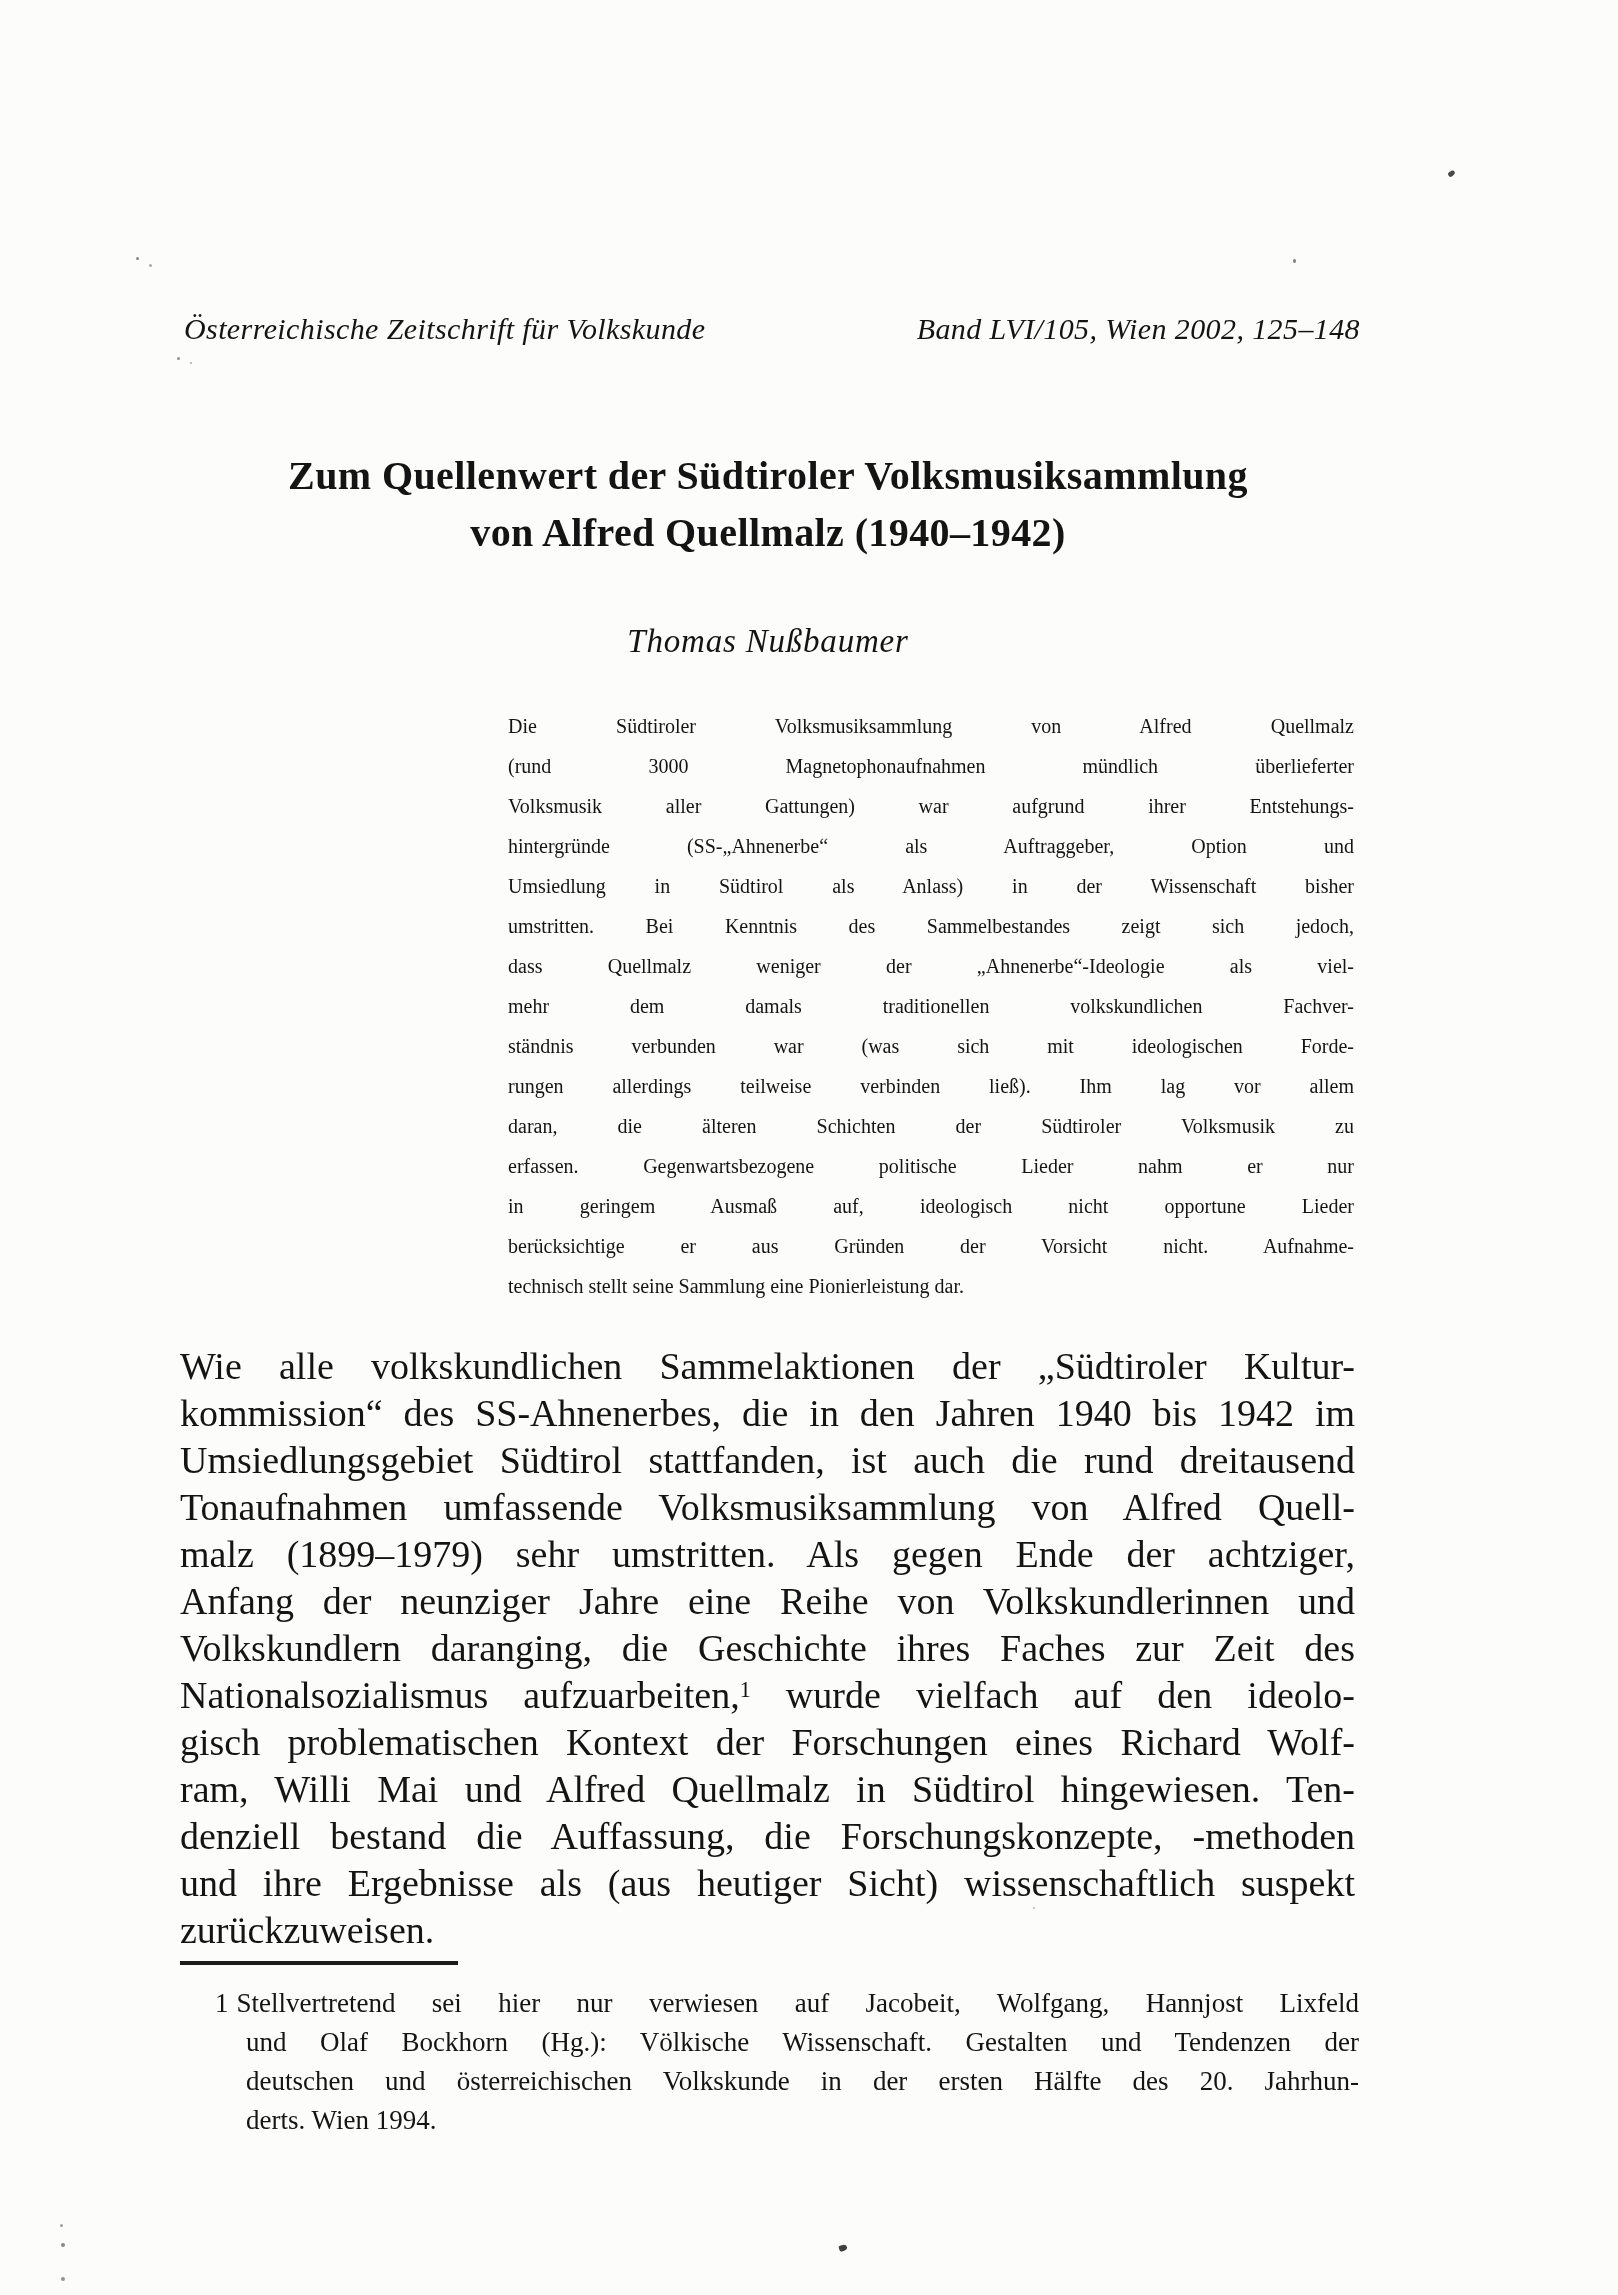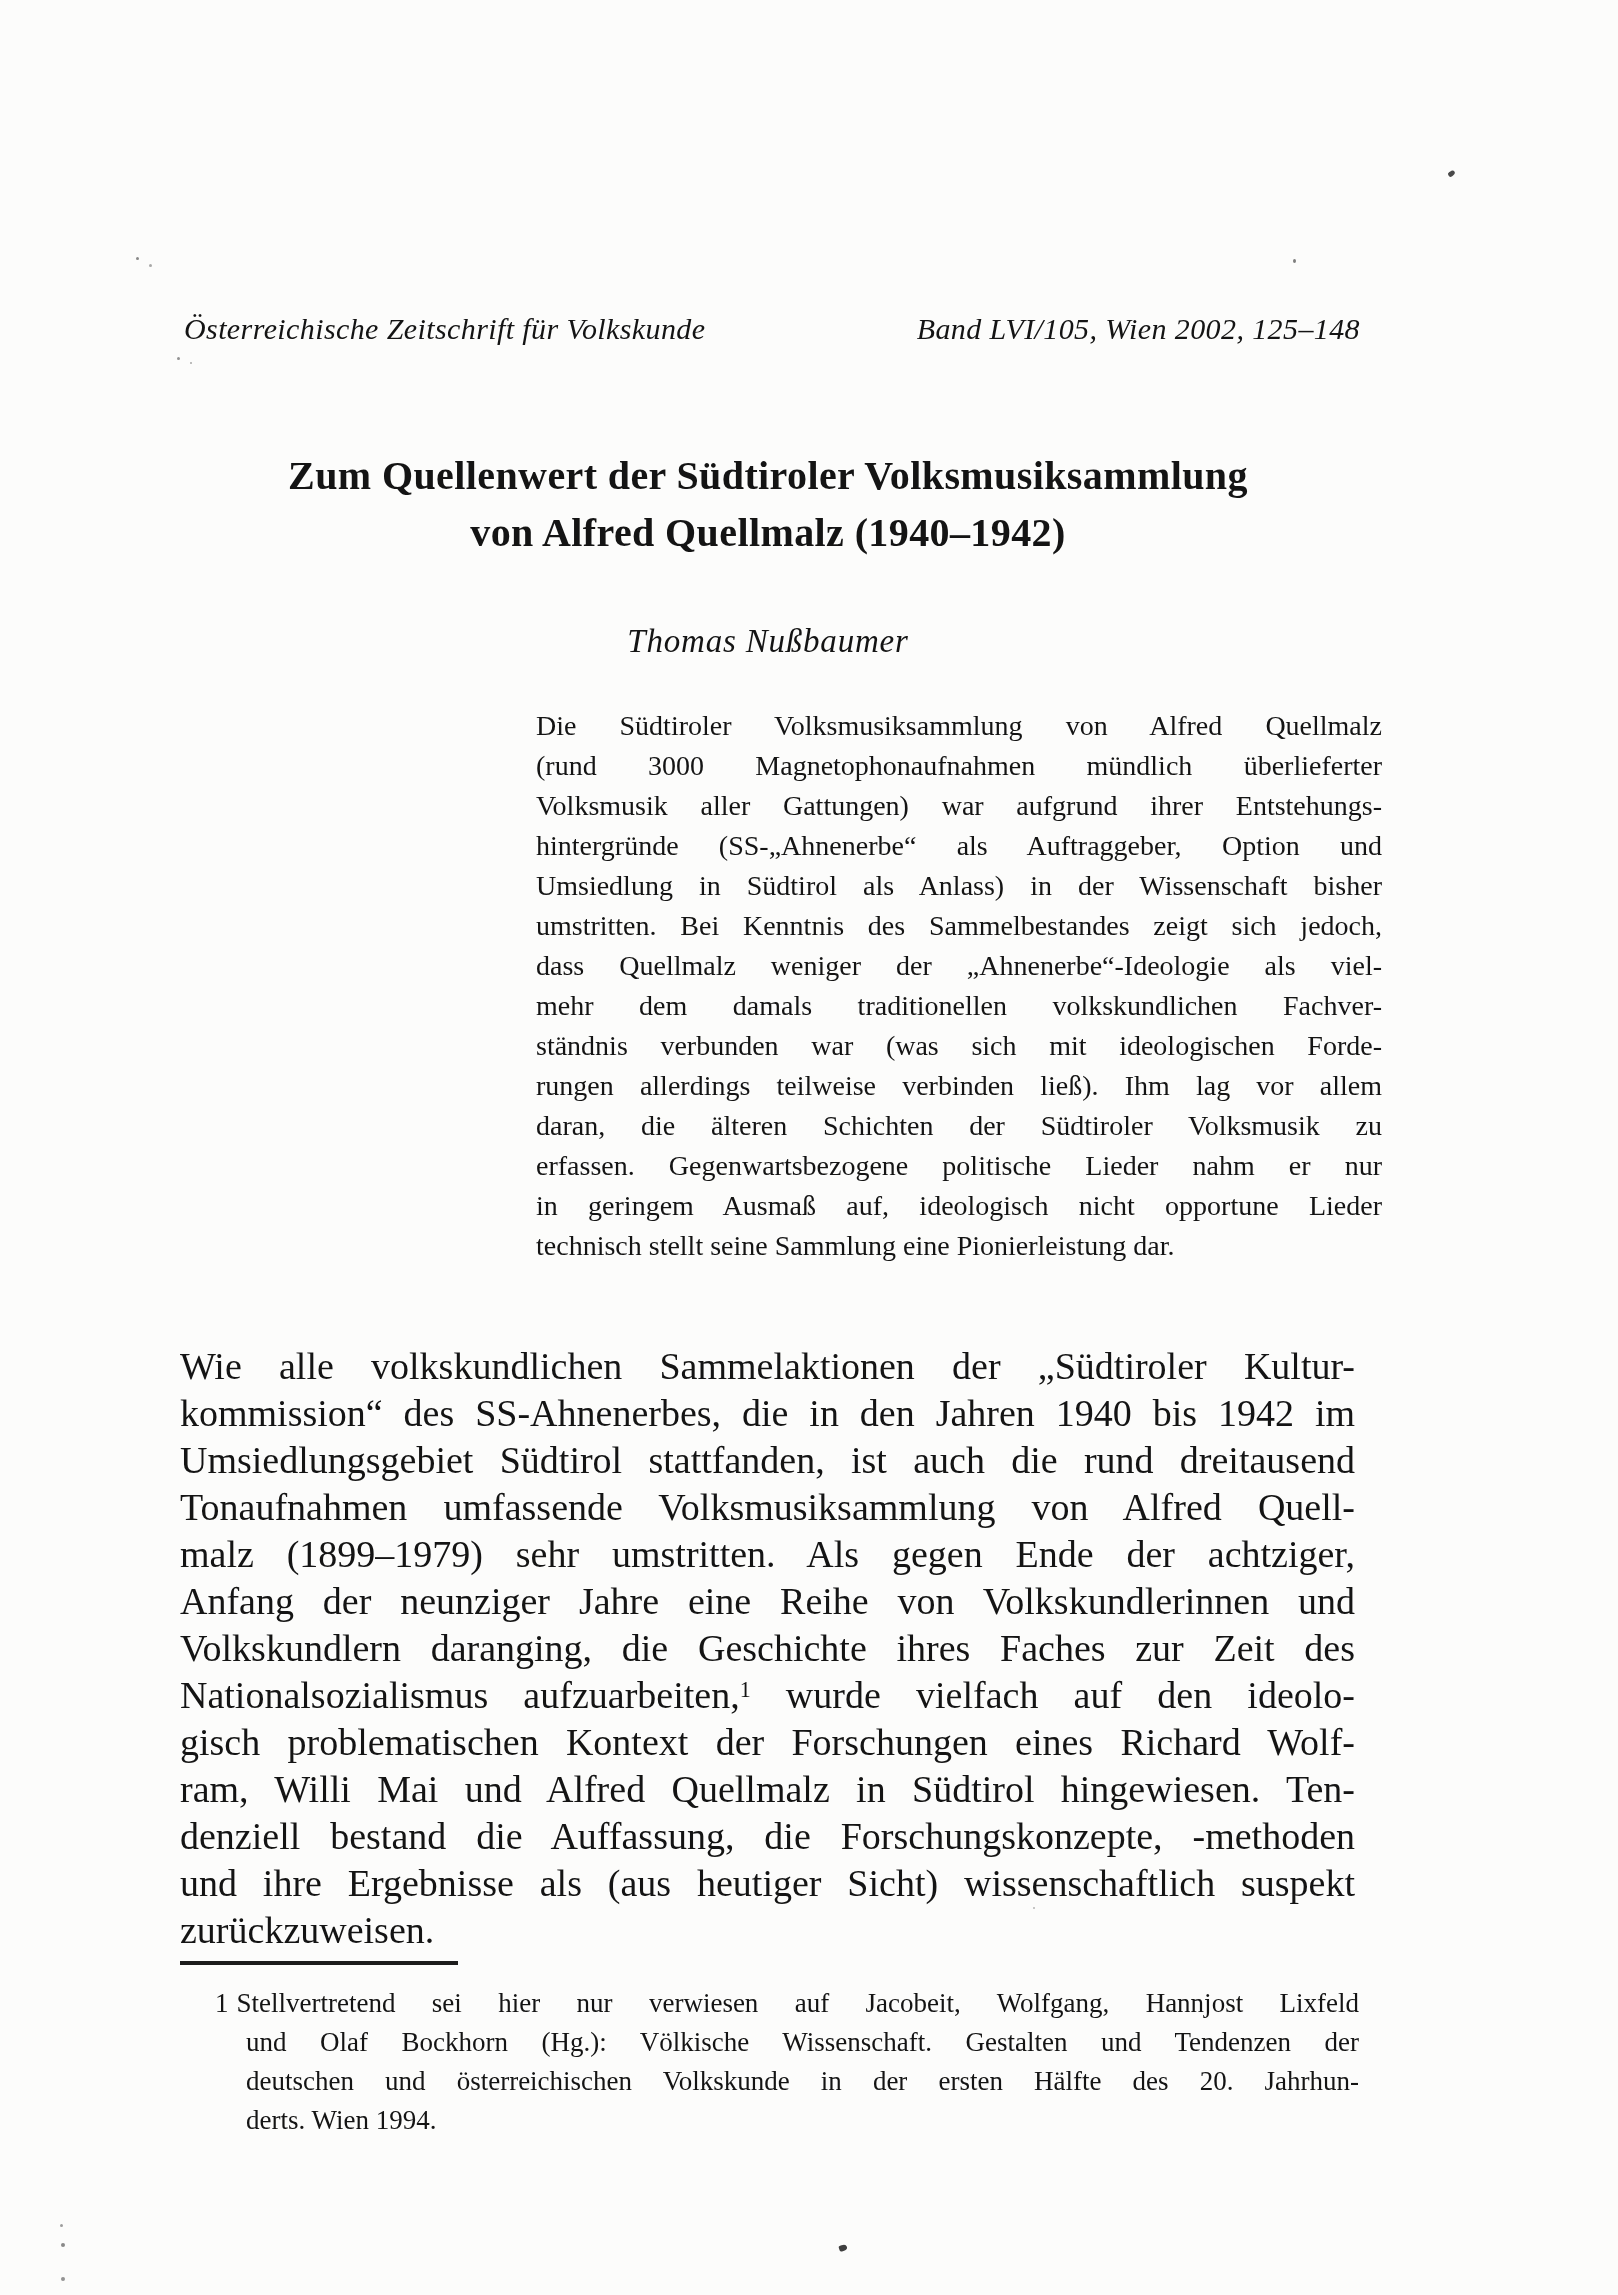--- a/index.html
+++ b/index.html
@@ -54,23 +54,22 @@
     font-style: italic;
     font-size: 33px;
     letter-spacing: 0.8px;
   }
   
   .abstract {
     position: absolute;
     top: 706px;
     left: 508px;
     width: 846px;
-    font-size: 28px;
+    font-size: 20px;
     line-height: 40px;
-    margin-left: 28px;
   }
   
   .body-text {
     position: absolute;
     top: 1343px;
     left: 180px;
     width: 1175px;
     font-size: 38px;
     line-height: 47px;
   }
@@ -166,20 +165,21 @@
     <div class="jline">hintergründe (SS-„Ahnenerbe“ als Auftraggeber, Option und</div>
     <div class="jline">Umsiedlung in Südtirol als Anlass) in der Wissenschaft bisher</div>
     <div class="jline">umstritten. Bei Kenntnis des Sammelbestandes zeigt sich jedoch,</div>
     <div class="jline">dass Quellmalz weniger der „Ahnenerbe“-Ideologie als viel-</div>
     <div class="jline">mehr dem damals traditionellen volkskundlichen Fachver-</div>
     <div class="jline">ständnis verbunden war (was sich mit ideologischen Forde-</div>
     <div class="jline">rungen allerdings teilweise verbinden ließ). Ihm lag vor allem</div>
     <div class="jline">daran, die älteren Schichten der Südtiroler Volksmusik zu</div>
     <div class="jline">erfassen. Gegenwartsbezogene politische Lieder nahm er nur</div>
     <div class="jline">in geringem Ausmaß auf, ideologisch nicht opportune Lieder</div>
+    <div class="jline">berücksichtige er aus Gründen der Vorsicht nicht. Aufnahme-</div>
     <div class="lline">technisch stellt seine Sammlung eine Pionierleistung dar.</div>
   </div>
 
   <div class="body-text">
     <div class="jline">Wie alle volkskundlichen Sammelaktionen der „Südtiroler Kultur-</div>
     <div class="jline">kommission“ des SS-Ahnenerbes, die in den Jahren 1940 bis 1942 im</div>
     <div class="jline">Umsiedlungsgebiet Südtirol stattfanden, ist auch die rund dreitausend</div>
     <div class="jline">Tonaufnahmen umfassende Volksmusiksammlung von Alfred Quell-</div>
     <div class="jline">malz (1899–1979) sehr umstritten. Als gegen Ende der achtziger,</div>
     <div class="jline">Anfang der neunziger Jahre eine Reihe von Volkskundlerinnen und</div>

